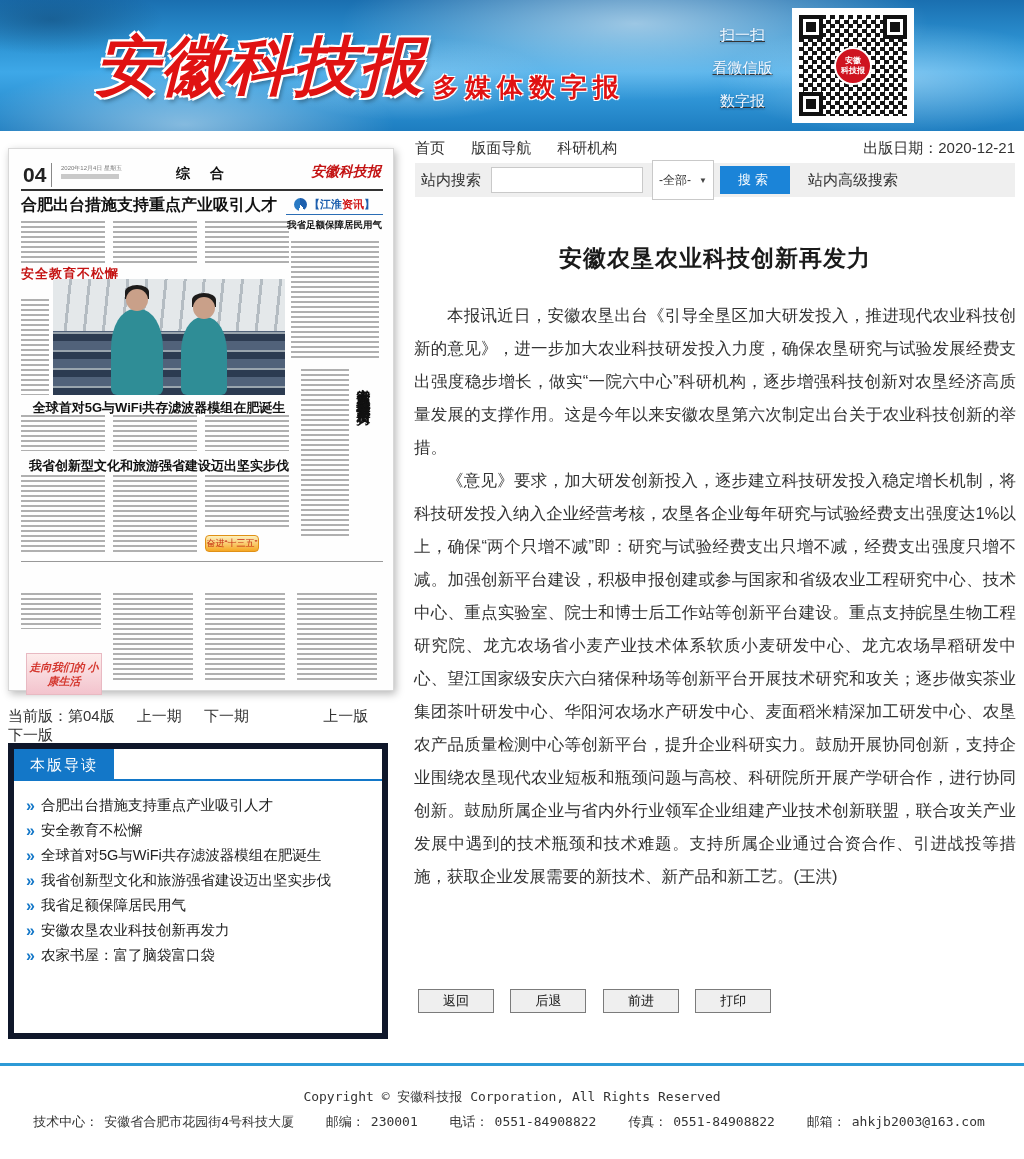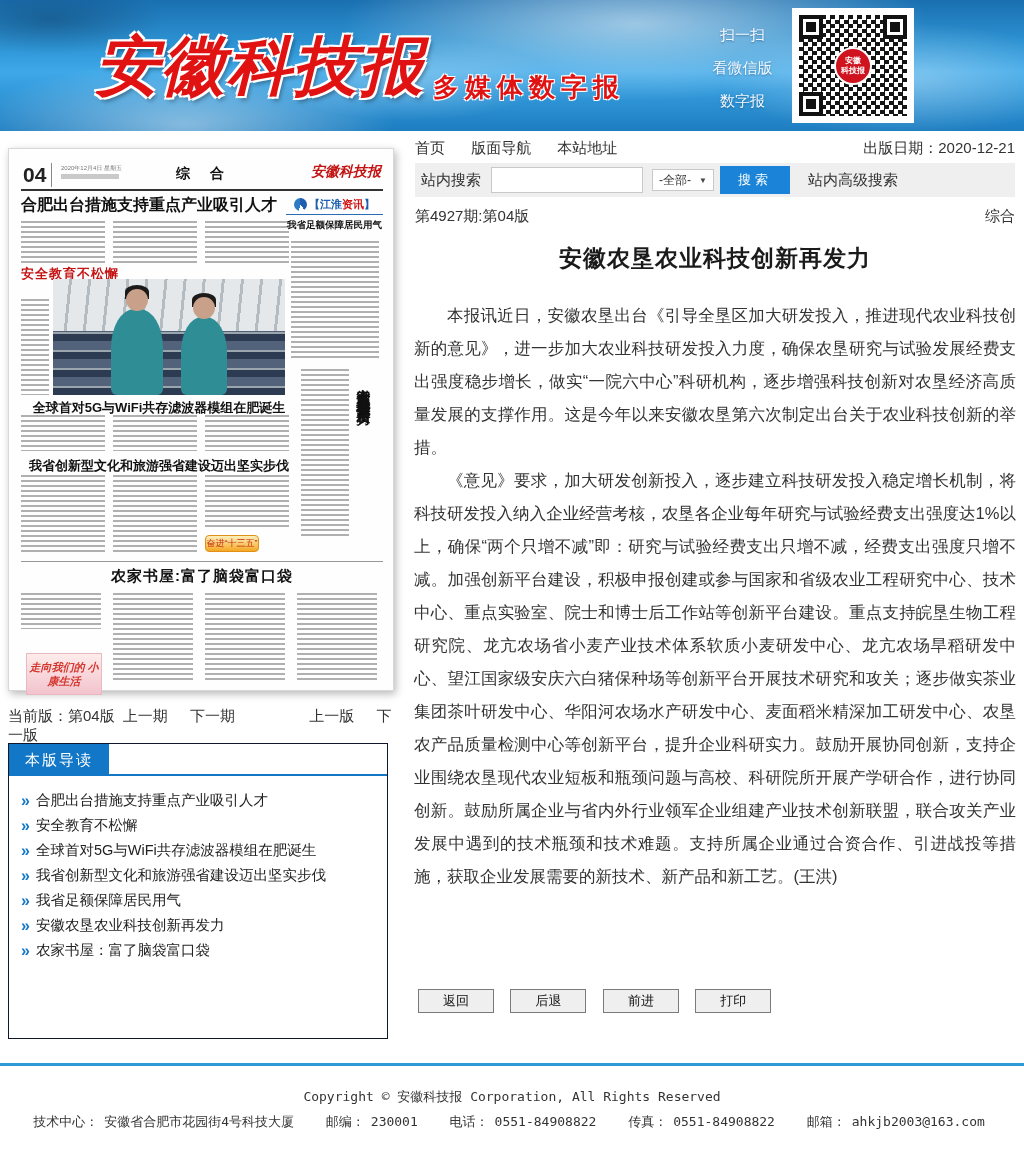--- a/index.html
+++ b/index.html
@@ -17,21 +17,21 @@
       radial-gradient(ellipse 260px 80px at 88% 60%, rgba(255,255,255,.35), transparent 70%),
       radial-gradient(ellipse 200px 60px at 40% 60%, rgba(255,255,255,.30), transparent 70%),
       radial-gradient(ellipse 160px 50px at 5% 15%, rgba(13,60,100,.45), transparent 70%); }
   .logo-zone { position:absolute; left:95px; top:22px; width:560px; height:92px; }
   .logo-main { font-family:"DejaVu Serif", serif; font-weight:bold; font-style:italic;
     font-size:64px; color:#e01212; letter-spacing:2px; line-height:88px; white-space:nowrap;
     text-shadow:-2px -2px 0 #fff, 2px -2px 0 #fff, -2px 2px 0 #fff, 2px 2px 0 #fff, 3px 4px 4px rgba(0,0,0,.35); }
   .logo-tagline { position:absolute; left:338px; top:48px; font-weight:bold; font-size:26px; color:#e01212;
     letter-spacing:6px; white-space:nowrap;
     text-shadow:-1px -1px 0 #fff, 1px -1px 0 #fff, -1px 1px 0 #fff, 1px 1px 0 #fff; }
-  .qr-menu { position:absolute; left:700px; top:26px; width:85px; text-align:center; }
+  .qr-menu { position:absolute; left:700px; top:26px; width:85px; text-align:center;text-decoration:underline; }
   .qr-menu a { display:block; color:#f2f8ff; font-size:15px; text-decoration:none; margin-bottom:14px;
     text-shadow:0 1px 2px rgba(0,40,80,.4); white-space:nowrap; }
   .qr { position:absolute; left:792px; top:8px; width:122px; height:115px; background:#fff; padding:7px; }
   .qr-pattern { position:relative; width:108px; height:101px;
     background:repeating-conic-gradient(#151515 0% 25%, #fff 0% 50%) 0 0 / 9px 9px; }
   .finder { position:absolute; width:24px; height:24px; background:#fff; border:4px solid #111; }
   .finder::after { content:""; position:absolute; left:3px; top:3px; width:10px; height:10px; background:#111; }
   .finder.tl { left:0; top:0; } .finder.tr { right:0; top:0; } .finder.bl { left:0; bottom:0; }
   .qr-center { position:absolute; left:50%; top:50%; transform:translate(-50%,-50%);
     width:38px; height:38px; border-radius:50%; background:#cf1420; border:2px solid #fff;
@@ -40,21 +40,21 @@
 
   
   .nav-row { position:absolute; left:415px; top:139px; width:600px; height:22px; font-size:15px; }
   .nav-row a { color:#333; text-decoration:none; margin-right:22px; }
   .nav-row .pub { float:right; color:#333; margin-right:0; }
 
   .search-bar { position:absolute; left:415px; top:163px; width:600px; height:34px; background:#efefef;
     display:flex; align-items:center; font-size:15px; }
   .search-bar .lbl { margin-left:6px; width:70px; }
   .search-input { width:152px; height:26px; border:1px solid #c9c9c9; background:#fff; padding:0 6px; font-size:13px; }
-  .search-select { width:62px; height:22px; border:1px solid #c9c9c9; background:#fff; margin-left:9px;
+  .search-select { width:62px; height:40px; border:1px solid #c9c9c9; background:#fff; margin-left:9px;
     display:flex; align-items:center; justify-content:space-between; padding:0 6px; font-size:12px; cursor:pointer; }
   .search-select .arr { font-size:8px; color:#444; }
   .search-btn { width:70px; height:28px; margin-left:6px; background:#1b84d8; color:#fff; border:none;
     font-size:13px; letter-spacing:4px; cursor:pointer;font-family:Liberation Serif, serif; }
   .adv-link { margin-left:18px; color:#333; text-decoration:none; }
 
   .issue-row { position:absolute; left:415px; top:207px; width:600px; font-size:15px; color:#333; }
   .issue-row .sec { float:right; }
 
   .article-title { position:absolute; left:415px; top:243px; width:600px; text-align:center;
@@ -115,24 +115,24 @@
   .t-rule2 { position:absolute; left:12px; top:412px; width:362px; height:1px; background:#999; }
   .t-h4 { position:absolute; left:12px; top:418px; width:362px; text-align:center; font-size:15px;
     font-weight:bold; color:#111; letter-spacing:1px; white-space:nowrap; }
   .t-pink { position:absolute; left:17px; top:484px; width:76px; height:42px;
     background:linear-gradient(180deg,#fdeceb,#f3c3cd); border:1px solid #e8b9c2;
     color:#d4372e; font-size:11px; font-weight:bold; font-style:italic; text-align:center;
     display:flex; align-items:center; justify-content:center; line-height:14px;margin-top:20px; }
 
   .pager { position:absolute; left:8px; top:707px; width:387px; font-size:15px; color:#333; }
   .pager a { color:#333; text-decoration:none; margin-right:18px; }
-  .pager .cur { margin-right:4px; }
+  .pager .cur { margin-right:18px; }
   .pager .grp2 { margin-left:52px; }
 
-  .guide { position:absolute; left:8px; top:743px; width:380px; height:296px; border:1px solid #0f172a; background:#fff; }
+  .guide { position:absolute; left:8px; top:743px; width:380px; height:296px; border:6px solid #0f172a; background:#fff; }
   .guide-head { height:32px; border-bottom:2px solid #1377c8; }
   .guide-tab { width:100px; height:32px; background:#1377c8; color:#fff; font-size:15px;
     display:flex; align-items:center; justify-content:center; letter-spacing:2px; }
   .guide-list { padding:12px 0 0 12px; }
   .g-item { display:flex; align-items:center; height:25px; cursor:pointer; }
   .g-arrow { color:#1377c8; font-weight:bold; font-size:16px; margin-right:6px; line-height:1; }
   .g-label { font-size:14.5px; color:#222; white-space:nowrap; }
 
   
   .footer-line { position:absolute; left:0; top:1063px; width:1024px; height:3px; background:#2d9ad6; }
@@ -168,39 +168,35 @@
           <span>安徽</span>
           <span>科技报</span>
         </div>
       </div>
     </div>
   </div>
 
   <div class="nav-row">
     <a href="#">首页</a>
     <a href="#">版面导航</a>
-    <a href="#">本站地址</a>
+    <a href="#">科研机构</a>
     <span class="pub"><span>出版日期：</span><span>2020-12-21</span></span>
   </div>
 
   <div class="search-bar">
     <span class="lbl">站内搜索</span>
     <input class="search-input" type="text" value="" style="">
     <div class="search-select">
       <span>-全部-</span>
       <span class="arr">▼</span>
     </div>
     <button class="search-btn">搜索</button>
     <a class="adv-link" href="#">站内高级搜索</a>
   </div>
 
-  <div class="issue-row">
-    <span>第4927期:第04版</span>
-    <span class="sec">综合</span>
-  </div>
 
   <h1 class="article-title">安徽农垦农业科技创新再发力</h1>
   <div class="article-body">
     <p>本报讯近日，安徽农垦出台《引导全垦区加大研发投入，推进现代农业科技创新的意见》，进一步加大农业科技研发投入力度，确保农垦研究与试验发展经费支出强度稳步增长，做实“一院六中心”科研机构，逐步增强科技创新对农垦经济高质量发展的支撑作用。这是今年以来安徽农垦第六次制定出台关于农业科技创新的举措。</p>
     <p>《意见》要求，加大研发创新投入，逐步建立科技研发投入稳定增长机制，将科技研发投入纳入企业经营考核，农垦各企业每年研究与试验经费支出强度达1%以上，确保“两个只增不减”即：研究与试验经费支出只增不减，经费支出强度只增不减。加强创新平台建设，积极申报创建或参与国家和省级农业工程研究中心、技术中心、重点实验室、院士和博士后工作站等创新平台建设。重点支持皖垦生物工程研究院、龙亢农场省小麦产业技术体系软质小麦研发中心、龙亢农场旱稻研发中心、望江国家级安庆六白猪保种场等创新平台开展技术研究和攻关；逐步做实茶业集团茶叶研发中心、华阳河农场水产研发中心、麦面稻米精深加工研发中心、农垦农产品质量检测中心等创新平台，提升企业科研实力。鼓励开展协同创新，支持企业围绕农垦现代农业短板和瓶颈问题与高校、科研院所开展产学研合作，进行协同创新。鼓励所属企业与省内外行业领军企业组建产业技术创新联盟，联合攻关产业发展中遇到的技术瓶颈和技术难题。支持所属企业通过合资合作、引进战投等措施，获取企业发展需要的新技术、新产品和新工艺。(王洪)</p>
   </div>
 
   <div class="actions">
     <button>返回</button>
     <button>后退</button>
@@ -256,21 +252,20 @@
 
       <div class="t-h3">我省创新型文化和旅游强省建设迈出坚实步伐</div>
       <div class="tx" style="left:12px;  top:326px; width:84px; height:80px;"></div>
       <div class="tx" style="left:104px; top:326px; width:84px; height:80px;"></div>
       <div class="tx" style="left:196px; top:326px; width:84px; height:54px;"></div>
 
       <div class="t-vertical">安徽农垦农业科技创新再发力</div>
       <div class="t-orange">奋进“十三五”</div>
 
       <div class="t-rule2"></div>
-      <div class="t-h4">农家书屋:富了脑袋富口袋</div>
       <div class="tx" style="left:12px;  top:444px; width:80px; height:36px;"></div>
       <div class="tx" style="left:104px; top:444px; width:80px; height:88px;"></div>
       <div class="tx" style="left:196px; top:444px; width:80px; height:88px;"></div>
       <div class="tx" style="left:288px; top:444px; width:80px; height:88px;"></div>
       <div class="t-pink">走向我们的 小康生活</div>
     </div>
   </div>
 
   <div class="pager">
     <span class="cur">当前版：第04版</span>

